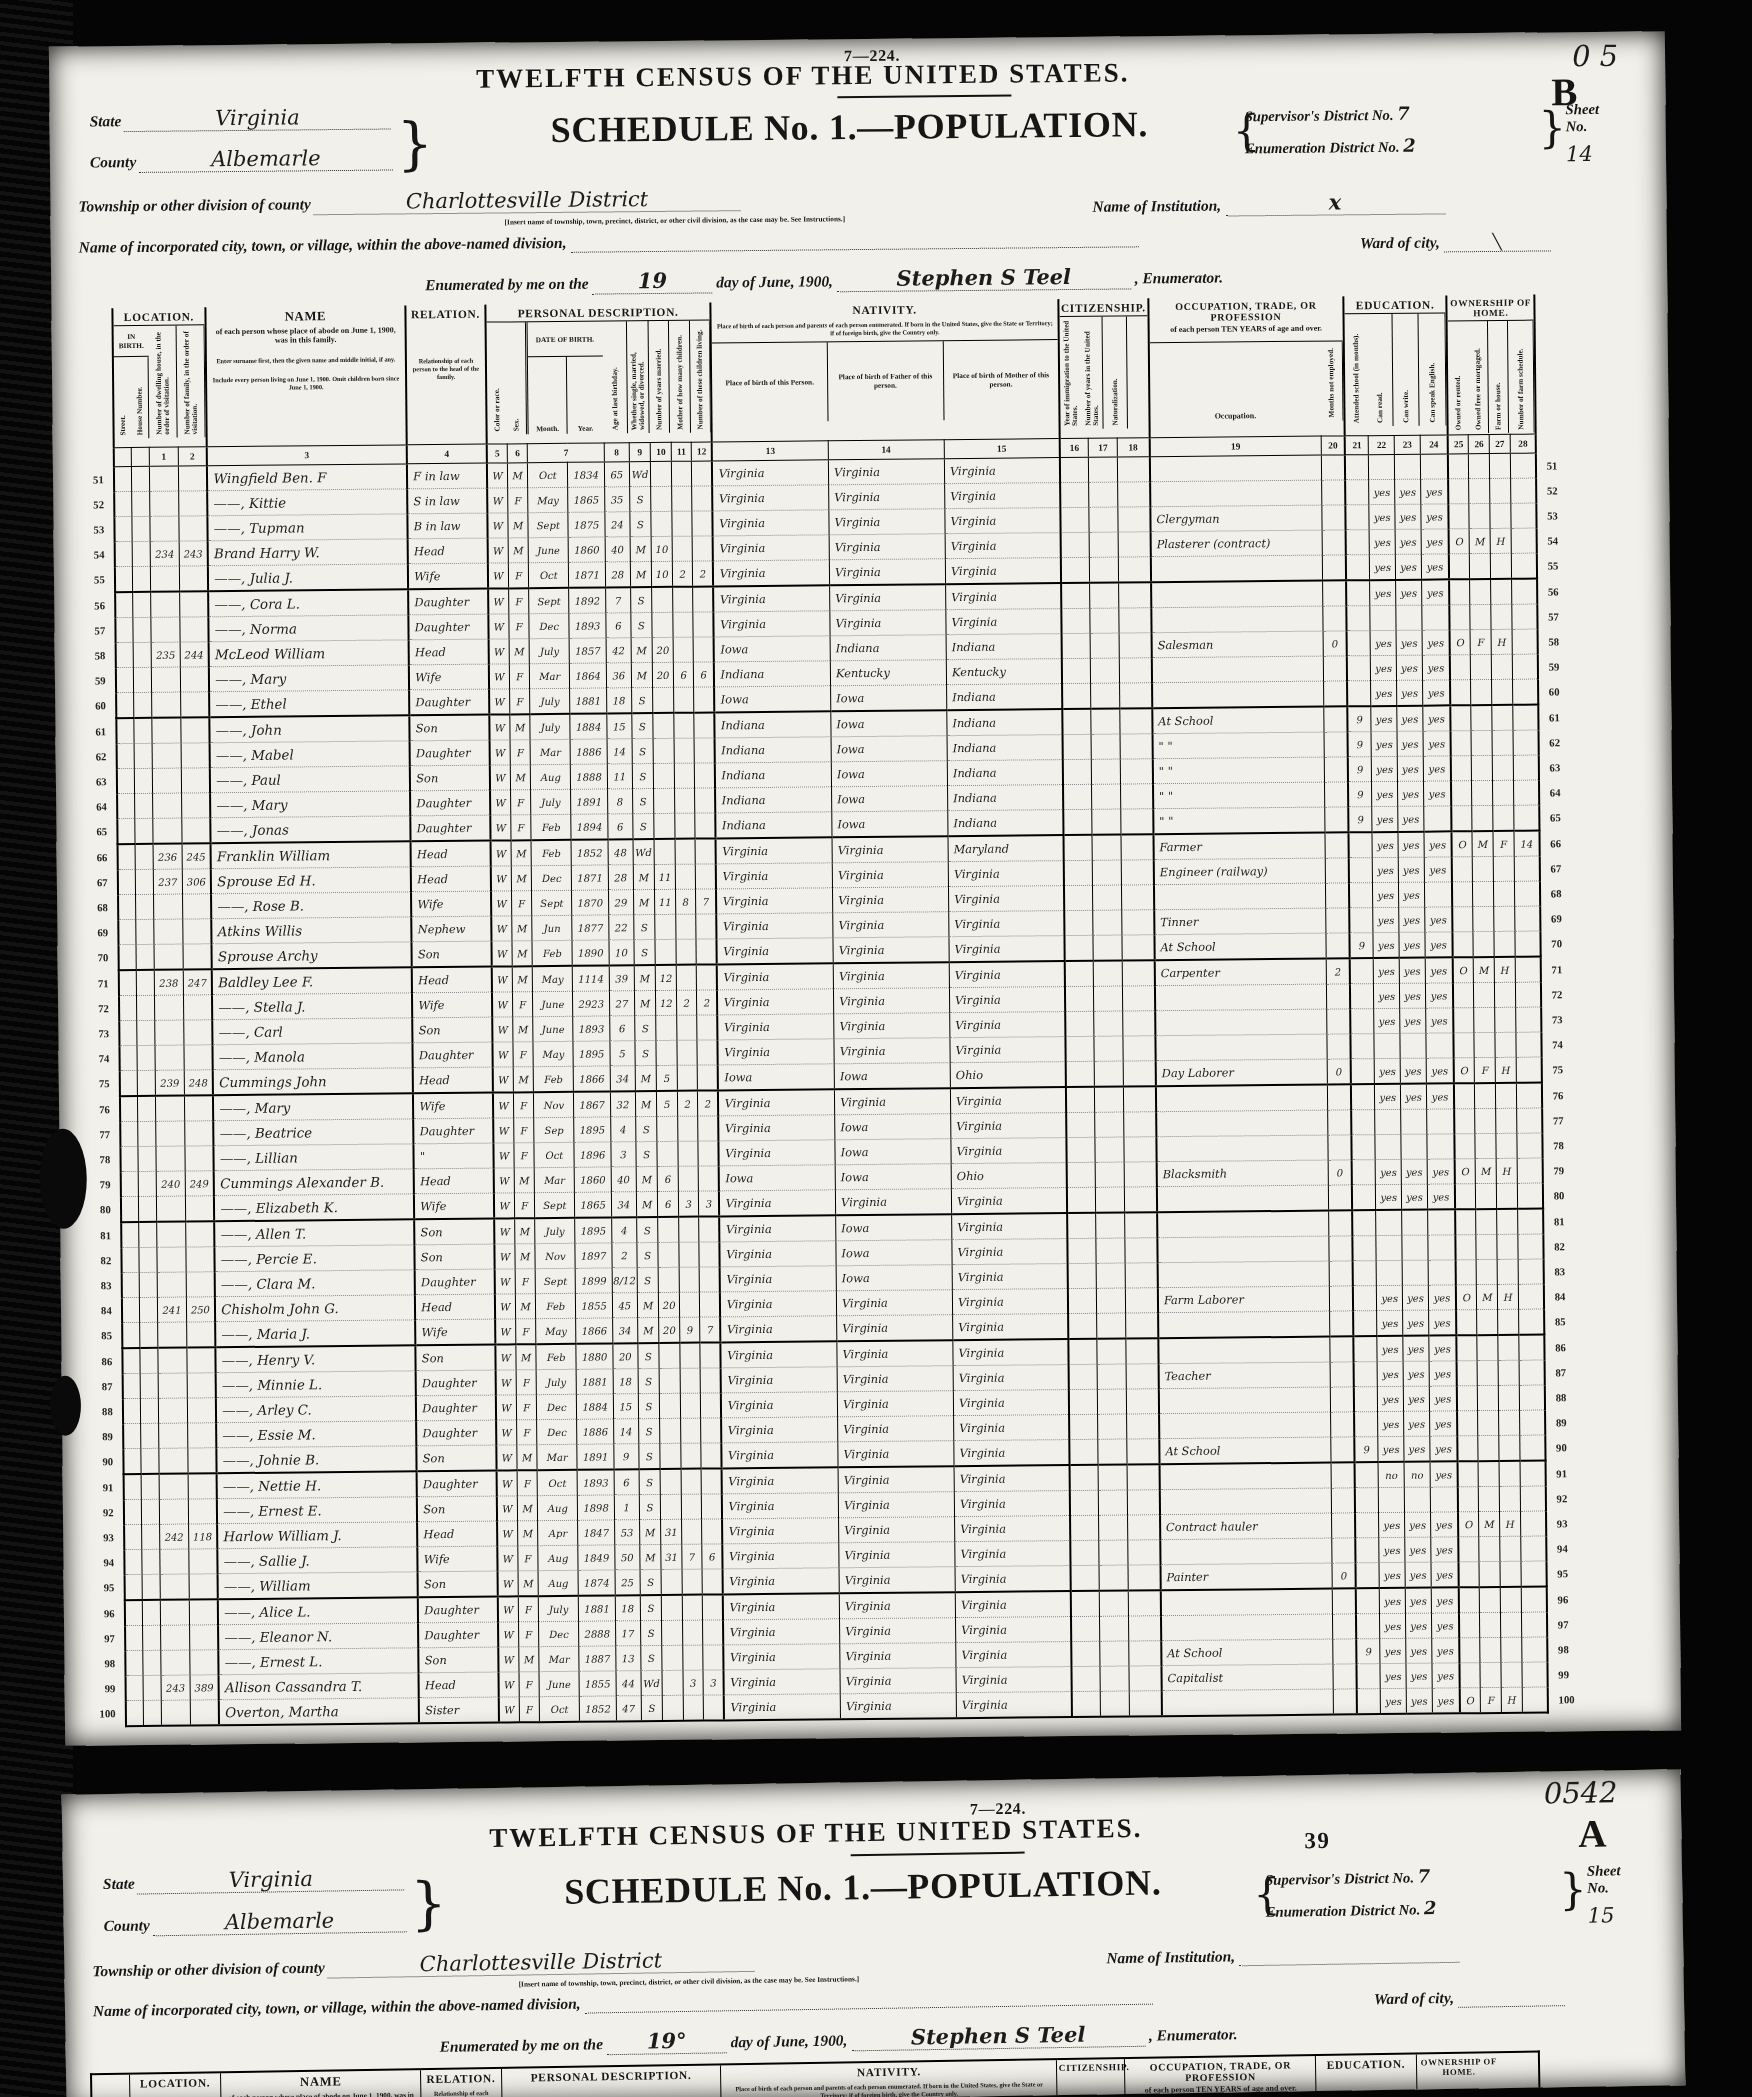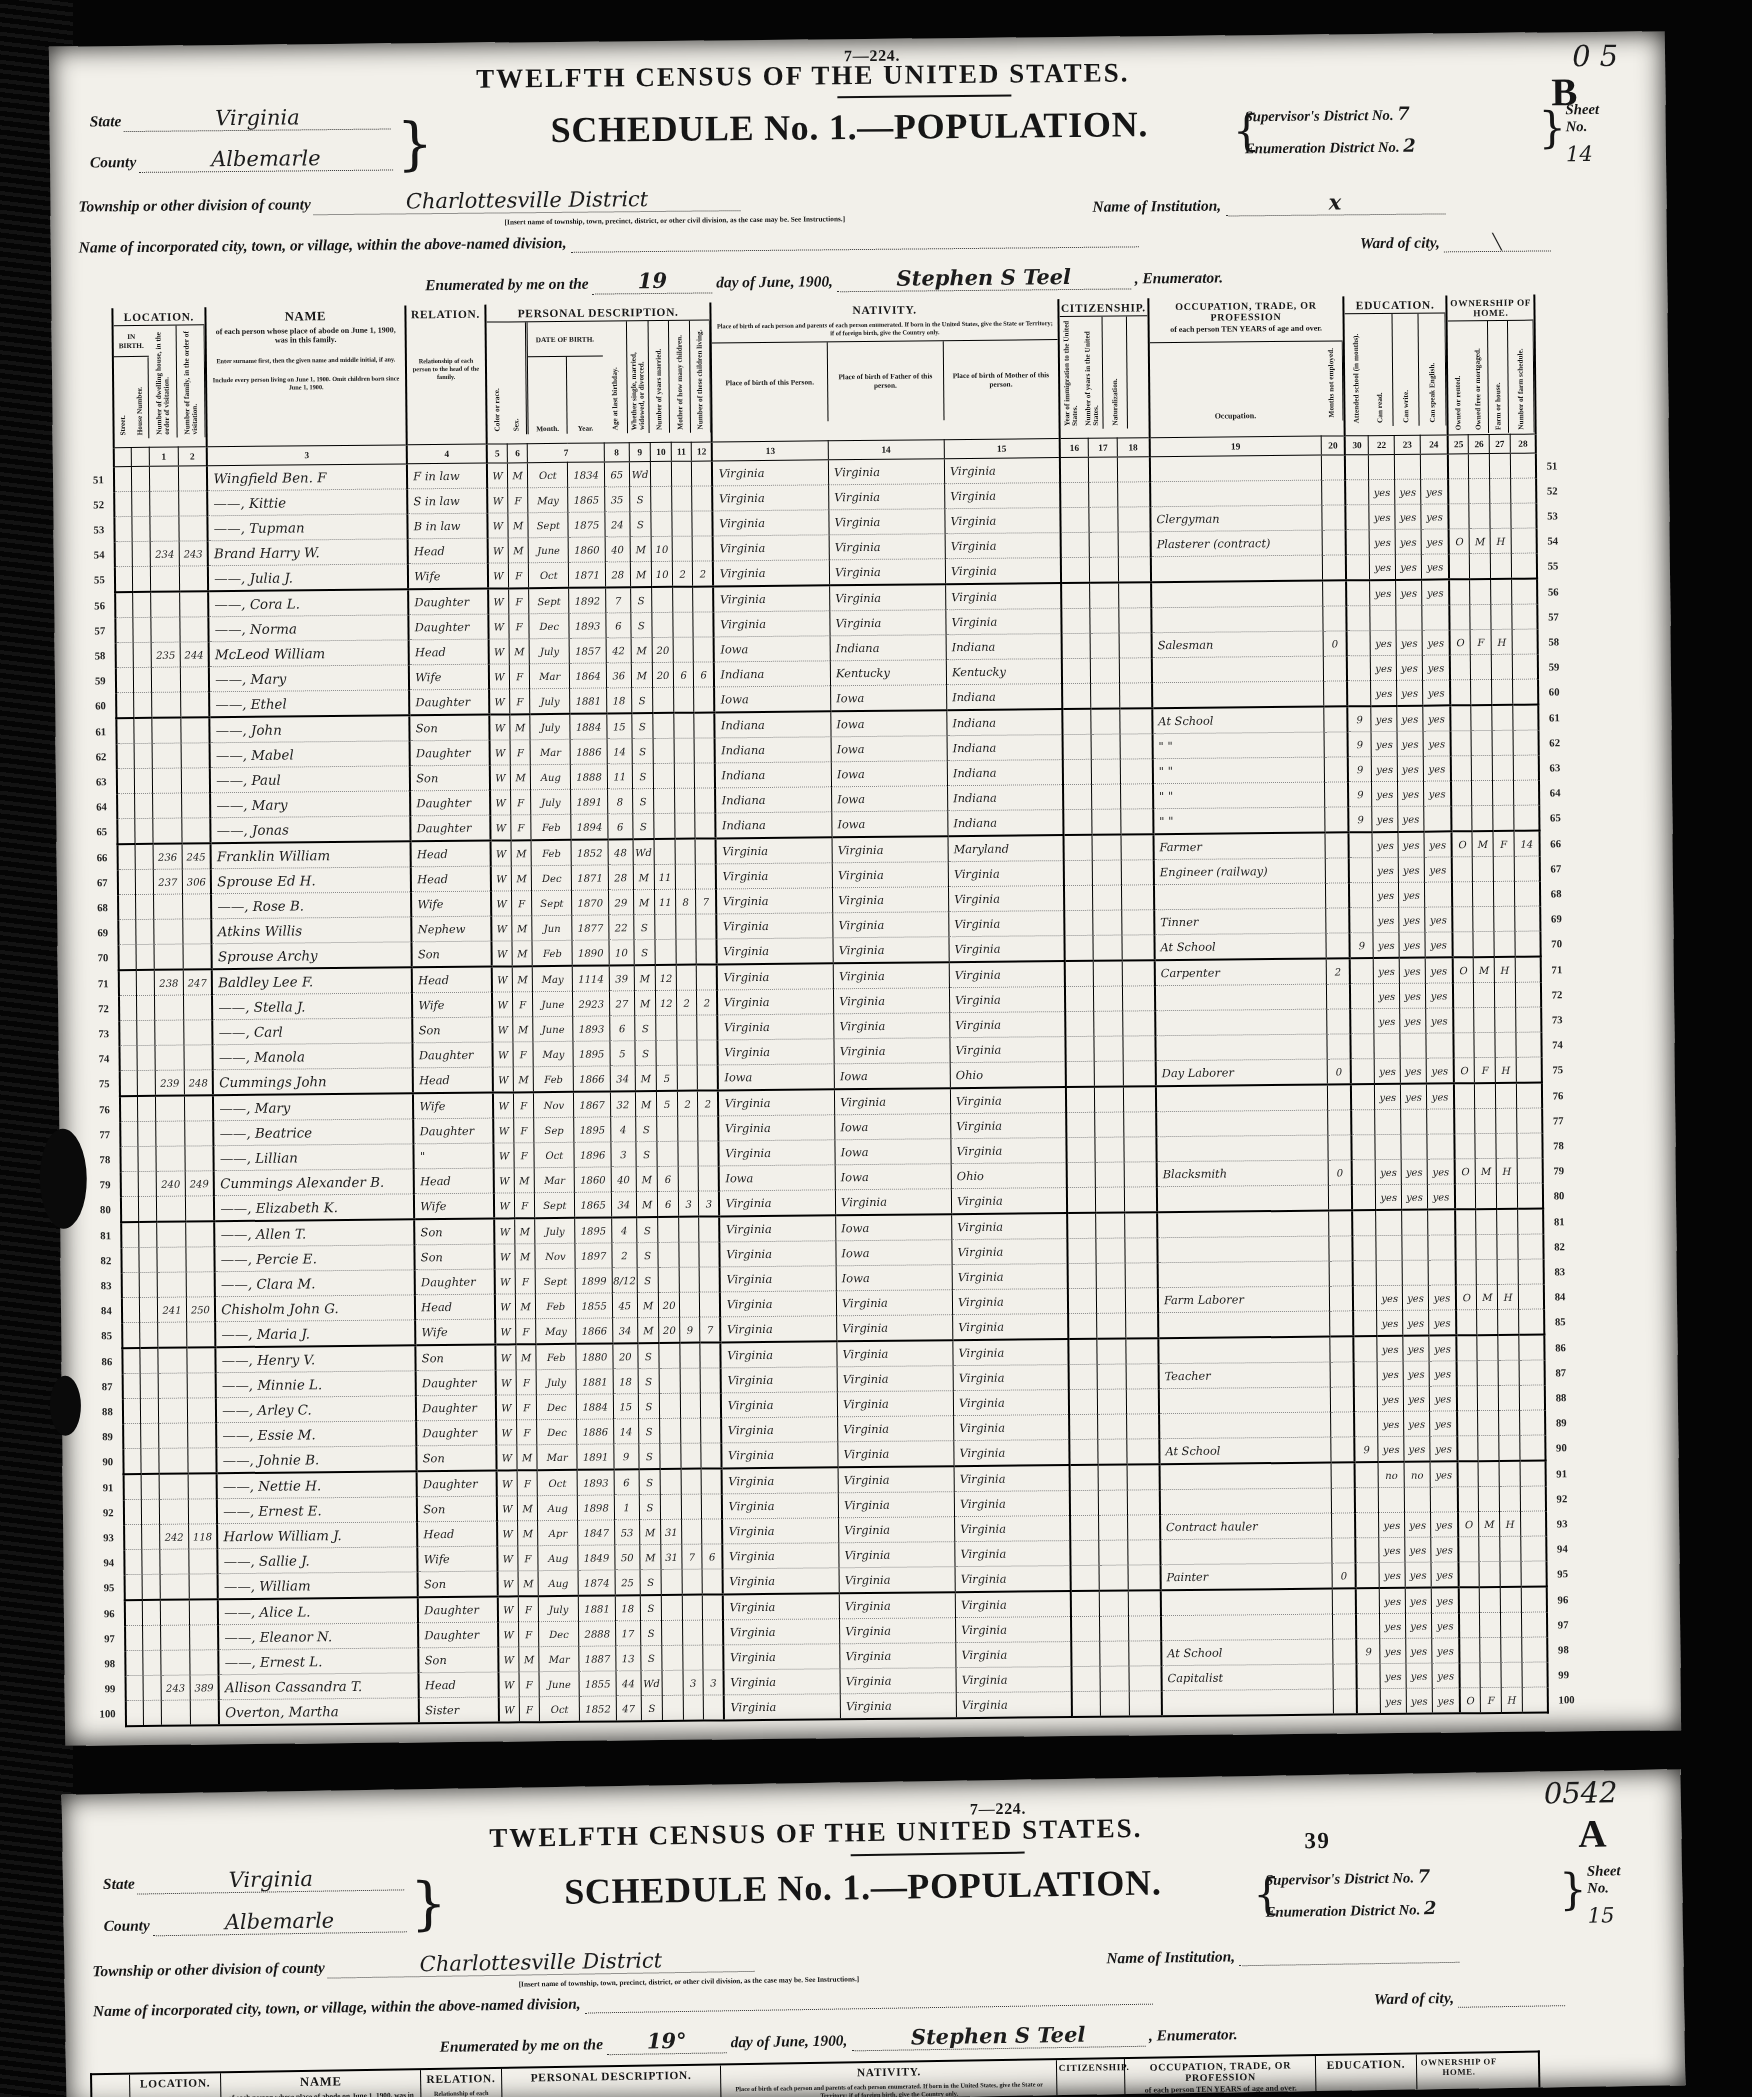--- a/index.html
+++ b/index.html
@@ -283,21 +283,21 @@
           <td>11</td>
           <td>12</td>
           <td class="bL3">13</td>
           <td>14</td>
           <td>15</td>
           <td class="bL3">16</td>
           <td>17</td>
           <td>18</td>
           <td class="bL3">19</td>
           <td>20</td>
-          <td class="bL3">30</td>
+          <td class="bL3">21</td>
           <td>22</td>
           <td>23</td>
           <td>24</td>
           <td class="bL3">25</td>
           <td>26</td>
           <td>27</td>
           <td style="border-right:2px solid #000;">28</td>
           <td class="gut"></td>
         </tr>
       </thead>

